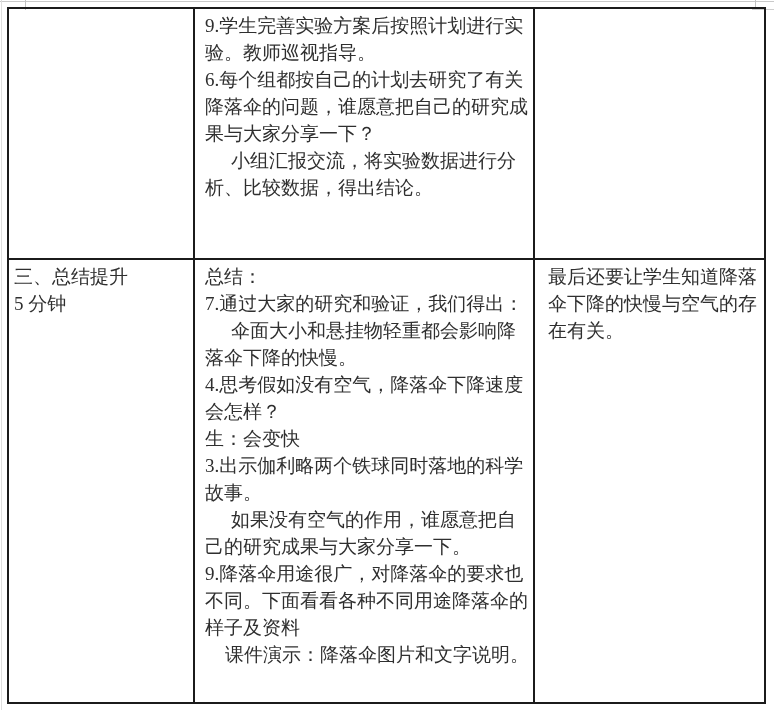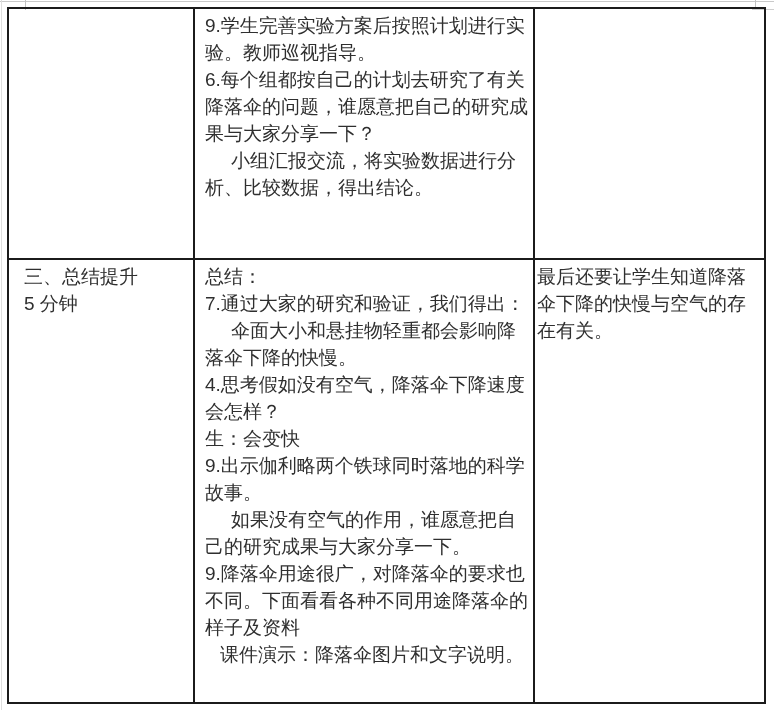--- a/index.html
+++ b/index.html
@@ -6,21 +6,21 @@
     margin: 0;
     padding: 0;
     background: #ffffff;
   }
   .page {
     position: relative;
     width: 774px;
     height: 710px;
     background: #ffffff;
     overflow: hidden;
-    font-family: Liberation Sans, sans-serif;
+    font-family: Liberation Serif, serif;
     color: #2f2f2f;
   }
   
   .artifact-top-line {
     position: absolute;
     left: 0; top: 1px;
     width: 774px; height: 1px;
     background: #c9c9c9;
   }
   .artifact-left-line {
@@ -54,31 +54,31 @@
     table-layout: fixed;
   }
   .doc-table td {
     border: 2px solid #1b1b1b;
     vertical-align: top;
     font-size: 19px;
     line-height: 27px;
     padding: 3px 4px 0 10px;
     overflow: hidden;
   }
-  .doc-table td.c1 { padding-left: 15px; }
-  .doc-table td.c3 { padding-left: 2px; }
+  .doc-table td.c1 { padding-left: 5px; }
+  .doc-table td.c3 { padding-left: 13px; }
   tr.row-1 td { height: 246px; }
   tr.row-2 td { height: 439px; }
   .doc-table p {
     margin: 0;
     padding: 0;
     word-break: break-all;
   }
   .indent2 { text-indent: 26px; }
-  .indent1 { text-indent: 15px; }
+  .indent1 { text-indent: 15px; text-align: right; }
 </style>
 </head>
 <body>
 
 <div class="page">
 
   <div class="artifact-top-line"></div>
   <div class="artifact-left-line"></div>
   <div class="artifact-tick-left"></div>
   <div class="artifact-tick-right"></div>
@@ -104,21 +104,21 @@
         <td class="c1">
           <p>三、总结提升</p>
           <p>5 分钟</p>
         </td>
         <td class="c2">
           <p>总结：</p>
           <p>7.通过大家的研究和验证，我们得出：</p>
           <p class="indent2">伞面大小和悬挂物轻重都会影响降落伞下降的快慢。</p>
           <p>4.思考假如没有空气，降落伞下降速度会怎样？</p>
           <p>生：会变快</p>
-          <p>9.出示伽利略两个铁球同时落地的科学故事。</p>
+          <p>3.出示伽利略两个铁球同时落地的科学故事。</p>
           <p class="indent2">如果没有空气的作用，谁愿意把自己的研究成果与大家分享一下。</p>
           <p>9.降落伞用途很广，对降落伞的要求也不同。下面看看各种不同用途降落伞的样子及资料</p>
           <p class="indent1">课件演示：降落伞图片和文字说明。</p>
         </td>
         <td class="c3">
           <p>最后还要让学生知道降落伞下降的快慢与空气的存在有关。</p>
         </td>
       </tr>
     </tbody>
   </table>

